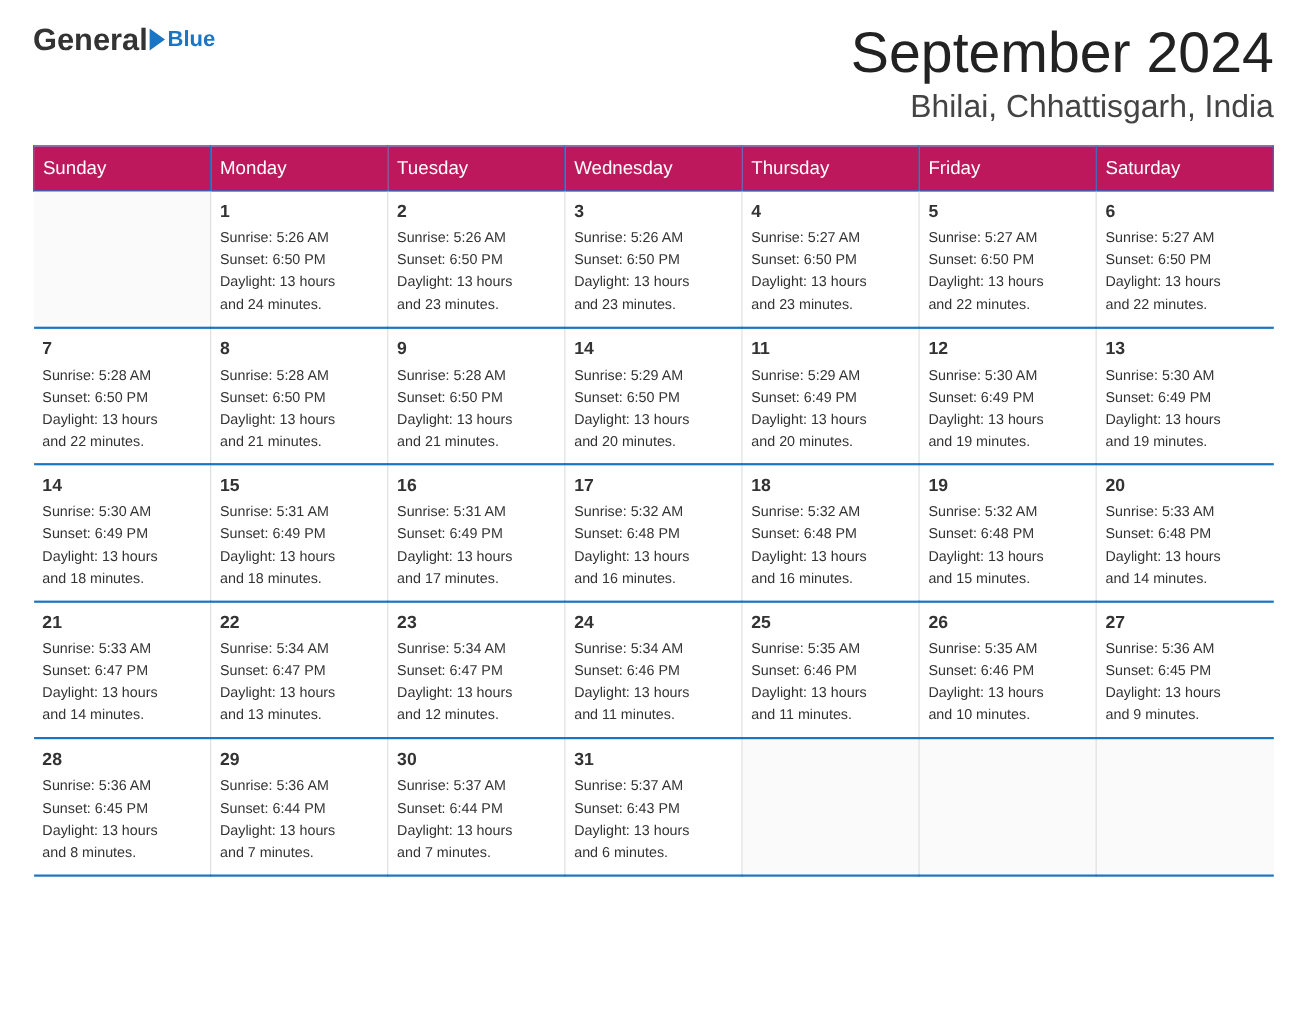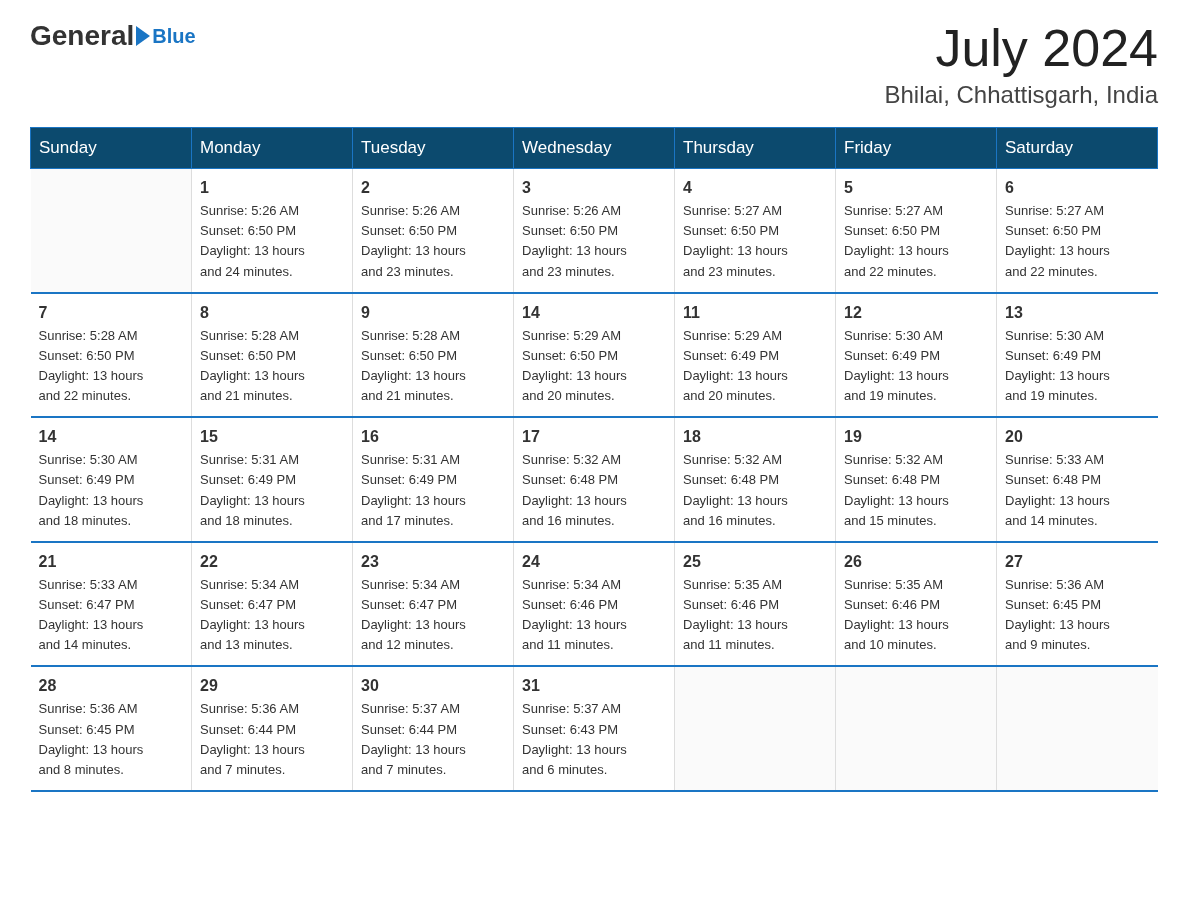--- a/index.html
+++ b/index.html
@@ -49,31 +49,31 @@
     .title-block {
       text-align: right;
     }
     .month-year {
       font-size: 52px;
       font-weight: normal;
       color: #222;
       line-height: 1.1;
     }
     .location {
-      font-size: 24px;
+      font-size: 29px;
       color: #444;
       margin-top: 4px;
     }
     table {
       width: 100%;
       border-collapse: collapse;
       table-layout: fixed;
     }
     thead tr {
-      background-color: #0c4a6e;
+      background-color: #be185d;
       color: #fff;
     }
     thead th {
       padding: 10px 8px;
       font-size: 17px;
       font-weight: normal;
       text-align: left;
       border: 1px solid #1a75c4;
     }
     tbody tr {
@@ -110,21 +110,21 @@
 
 <div class="header">
   <div class="logo">
     <div class="logo-text">
       <span class="logo-general">General</span>
       <span class="logo-arrow"></span>
       <span class="logo-blue">Blue</span>
     </div>
   </div>
   <div class="title-block">
-    <div class="month-year">July 2024</div>
+    <div class="month-year">September 2024</div>
     <div class="location">Bhilai, Chhattisgarh, India</div>
   </div>
 </div>
 
 <table>
   <thead>
     <tr>
     <th>Sunday</th>
         <th>Monday</th>
         <th>Tuesday</th>

